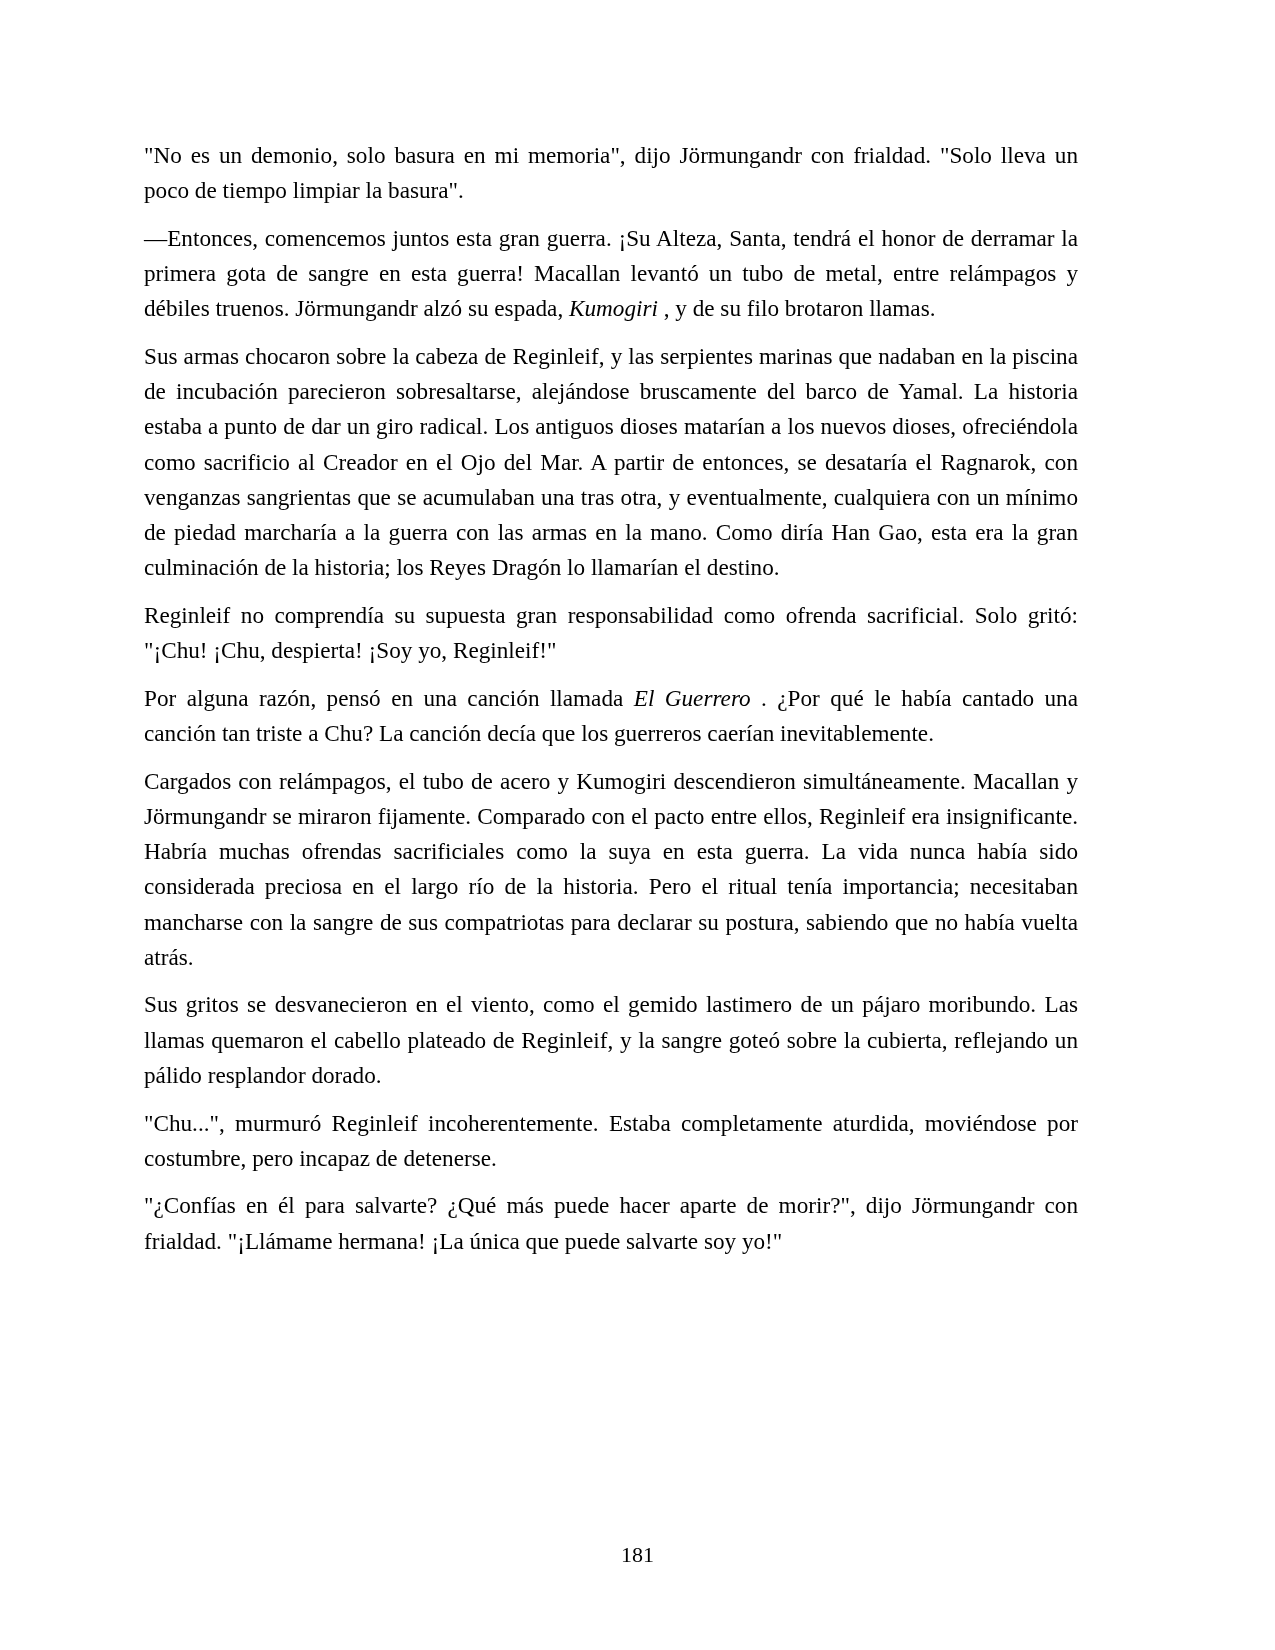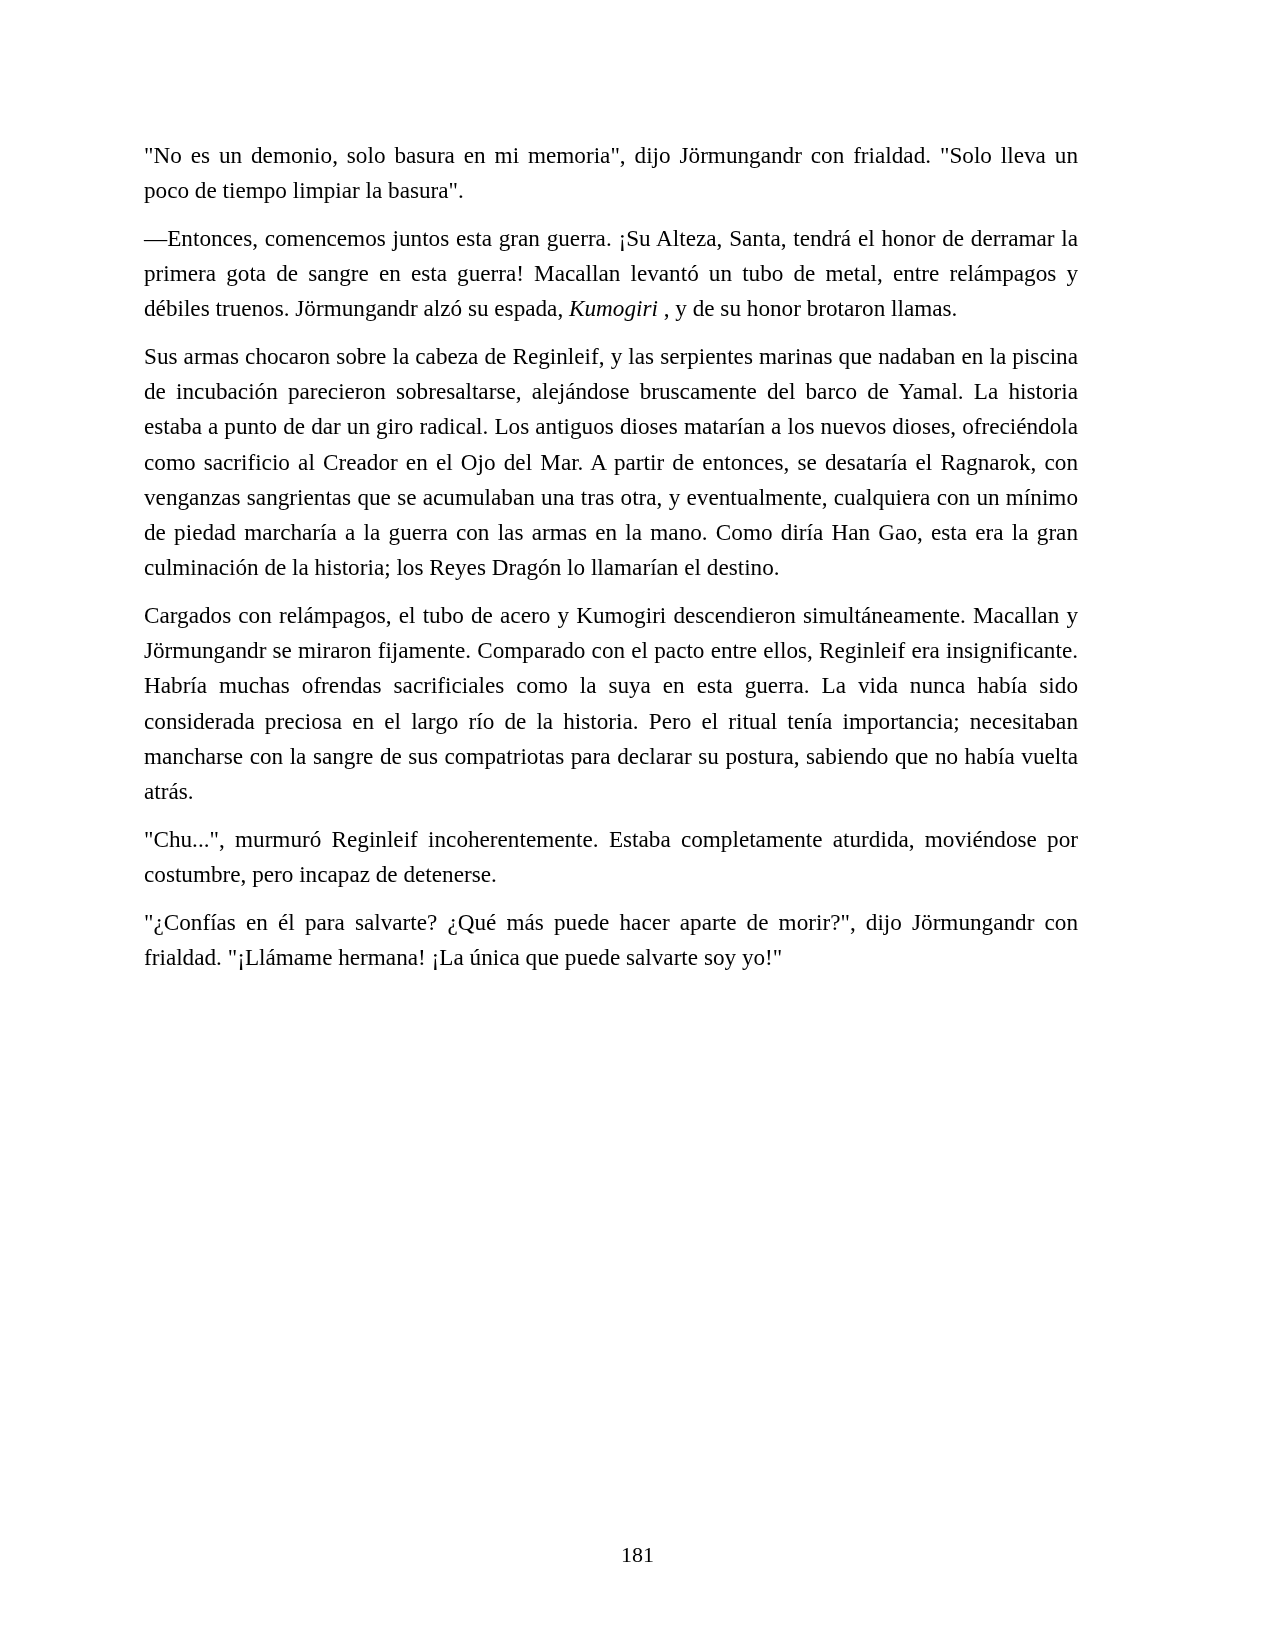--- a/index.html
+++ b/index.html
@@ -64,29 +64,34 @@
 </head>
 <body>
 
 <div class="page">
 
   <div class="text-column">
 
     <p class="para last-line-left">"No es un demonio, solo basura en mi memoria", dijo Jörmungandr con frialdad. "Solo lleva un poco de tiempo limpiar la basura".</p>
 
     <p class="para last-line-left">
-      <span>—Entonces, comencemos juntos esta gran guerra. ¡Su Alteza, Santa, tendrá el honor de derramar la primera gota de sangre en esta guerra! Macallan levantó un tubo de metal, entre relámpagos y débiles truenos. Jörmungandr alzó su espada, </span><em>Kumogiri</em><span> , y de su honor brotaron llamas.</span>
+      <span>—Entonces, comencemos juntos esta gran guerra. ¡Su Alteza, Santa, tendrá el honor de derramar la primera gota de sangre en esta guerra! Macallan levantó un tubo de metal, entre relámpagos y débiles truenos. Jörmungandr alzó su espada, </span><em>Kumogiri</em><span> , y de su filo brotaron llamas.</span>
     </p>
 
     <p class="para last-line-left">Sus armas chocaron sobre la cabeza de Reginleif, y las serpientes marinas que nadaban en la piscina de incubación parecieron sobresaltarse, alejándose bruscamente del barco de Yamal. La historia estaba a punto de dar un giro radical. Los antiguos dioses matarían a los nuevos dioses, ofreciéndola como sacrificio al Creador en el Ojo del Mar. A partir de entonces, se desataría el Ragnarok, con venganzas sangrientas que se acumulaban una tras otra, y eventualmente, cualquiera con un mínimo de piedad marcharía a la guerra con las armas en la mano. Como diría Han Gao, esta era la gran culminación de la historia; los Reyes Dragón lo llamarían el destino.</p>
 
+    <p class="para last-line-left">Reginleif no comprendía su supuesta gran responsabilidad como ofrenda sacrificial. Solo gritó: "¡Chu! ¡Chu, despierta! ¡Soy yo, Reginleif!"</p>
 
+    <p class="para last-line-left">
+      <span>Por alguna razón, pensó en una canción llamada </span><em>El Guerrero</em><span> . ¿Por qué le había cantado una canción tan triste a Chu? La canción decía que los guerreros caerían inevitablemente.</span>
+    </p>
 
     <p class="para last-line-left">Cargados con relámpagos, el tubo de acero y Kumogiri descendieron simultáneamente. Macallan y Jörmungandr se miraron fijamente. Comparado con el pacto entre ellos, Reginleif era insignificante. Habría muchas ofrendas sacrificiales como la suya en esta guerra. La vida nunca había sido considerada preciosa en el largo río de la historia. Pero el ritual tenía importancia; necesitaban mancharse con la sangre de sus compatriotas para declarar su postura, sabiendo que no había vuelta atrás.</p>
 
+    <p class="para last-line-left">Sus gritos se desvanecieron en el viento, como el gemido lastimero de un pájaro moribundo. Las llamas quemaron el cabello plateado de Reginleif, y la sangre goteó sobre la cubierta, reflejando un pálido resplandor dorado.</p>
 
 
 
     <p class="para last-line-left">"Chu...", murmuró Reginleif incoherentemente. Estaba completamente aturdida, moviéndose por costumbre, pero incapaz de detenerse.</p>
 
     <p class="para last-line-left">"¿Confías en él para salvarte? ¿Qué más puede hacer aparte de morir?", dijo Jörmungandr con frialdad. "¡Llámame hermana! ¡La única que puede salvarte soy yo!"</p>
 
   </div>
 
   <div class="page-number">181</div>

